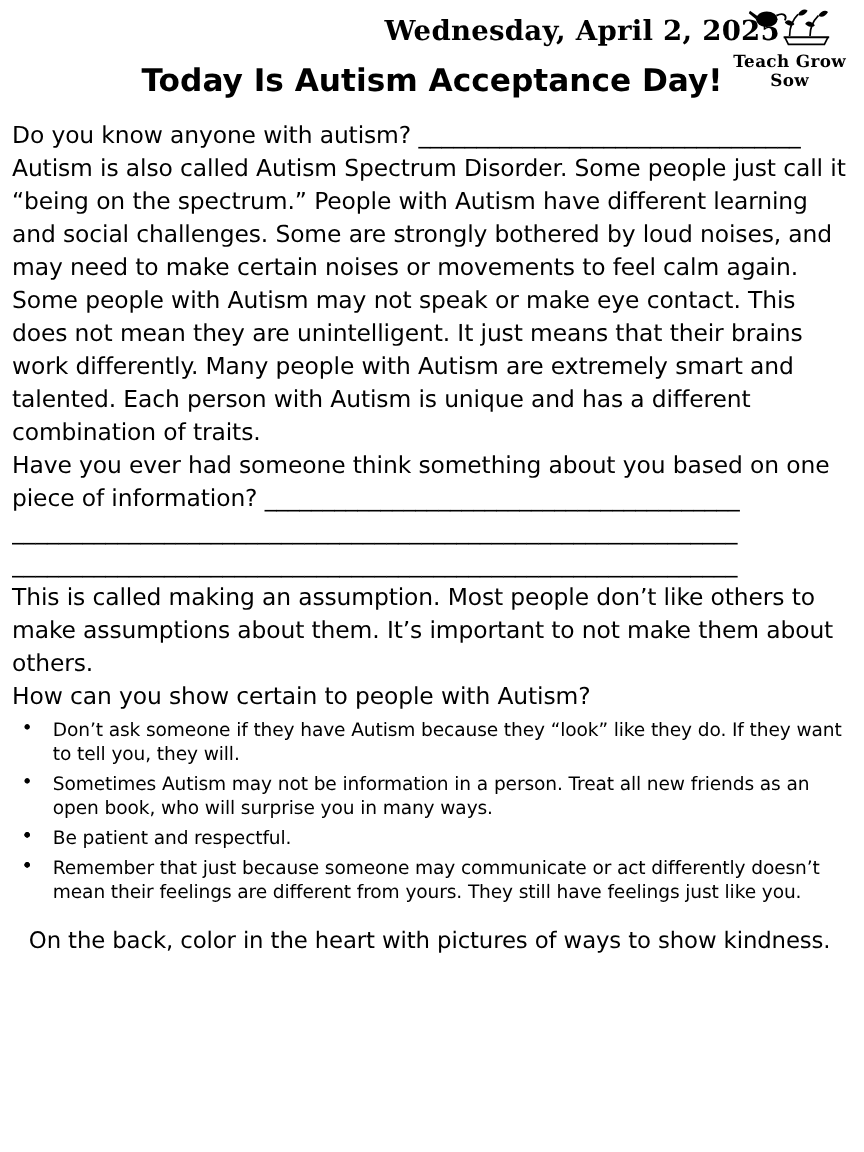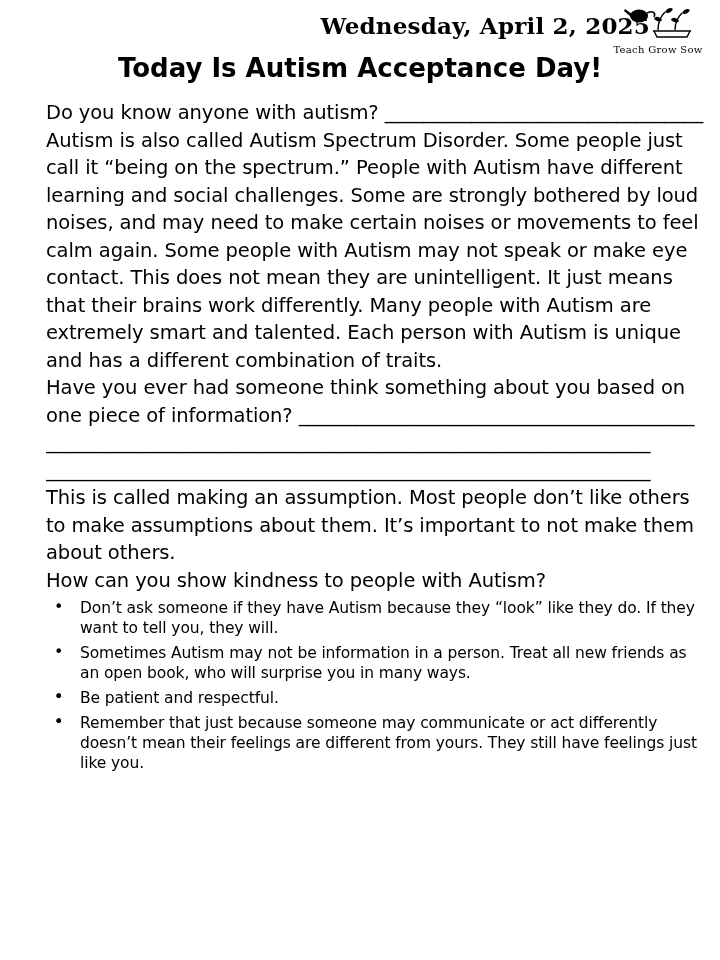--- a/index.html
+++ b/index.html
@@ -25,23 +25,24 @@
     position: absolute;
     top: 4px;
     right: 14px;
     width: 96px;
     height: 58px;
     text-align: center;
   }
   .logo svg { display: block; margin: 0 auto; }
   .logo-text {
     font-family: "DejaVu Serif", serif;
-    font-size: 10px;
+    font-size: 14px;
     letter-spacing: 0.3px;
     margin-top: -2px;
+    font-weight: bold;
   }
   .date-title {
     text-align: right;
     font-family: "DejaVu Serif", serif;
     font-weight: bold;
     font-size: 23px;
     letter-spacing: 0.2px;
     margin: 6px 0 0 0;
     padding-right: 60px;
   }
@@ -50,21 +51,20 @@
     font-family: "DejaVu Sans", sans-serif;
     font-weight: bold;
     font-size: 26px;
     margin: 14px 0 0 0;
   }
   .body-text {
     font-size: 19.5px;
     line-height: 27.5px;
     margin-top: 16px;
     letter-spacing: -0.1px;
-    margin-left: 36px;
   }
   .para { margin: 0; }
   .q-line {
     display: block;
     white-space: nowrap;
     overflow: hidden;
   }
   .blank-line {
     display: block;
     letter-spacing: 0px;
@@ -126,25 +126,26 @@
     <p class="para q-line"><span>Do you know anyone with autism? </span><span>_________________________________</span></p>
 
     <p class="para">Autism is also called Autism Spectrum Disorder. Some people just call it “being on the spectrum.” People with Autism have different learning and social challenges. Some are strongly bothered by loud noises, and may need to make certain noises or movements to feel calm again. Some people with Autism may not speak or make eye contact. This does not mean they are unintelligent. It just means that their brains work differently. Many people with Autism are extremely smart and talented. Each person with Autism is unique and has a different combination of traits.</p>
 
     <p class="para"><span>Have you ever had someone think something about you based on one piece of information? </span><span>_________________________________________</span></p>
     <span class="blank-line">______________________________________________________________</span>
     <span class="blank-line">______________________________________________________________</span>
 
     <p class="para">This is called making an assumption. Most people don’t like others to make assumptions about them. It’s important to not make them about others.</p>
 
-    <p class="para">How can you show kindness to people with Autism?</p>
+    <p class="para">How can you show certain to people with Autism?</p>
 
     <ul class="bullets">
       <li><span class="dot">•</span><span>Don’t ask someone if they have Autism because they “look” like they do. If they want to tell you, they will.</span></li>
       <li><span class="dot">•</span><span>Sometimes Autism may not be information in a person. Treat all new friends as an open book, who will surprise you in many ways.</span></li>
       <li><span class="dot">•</span></li>
       <li><span class="dot">•</span><span>Be patient and respectful.</span></li>
       <li><span class="dot">•</span></li>
       <li><span class="dot">•</span><span>Remember that just because someone may communicate or act differently doesn’t mean their feelings are different from yours. They still have feelings just like you.</span></li>
     </ul>
 
+    <p class="footer">On the back, color in the heart with pictures of ways to show kindness.</p>
   </div>
 </div>
 
 </body></html>

